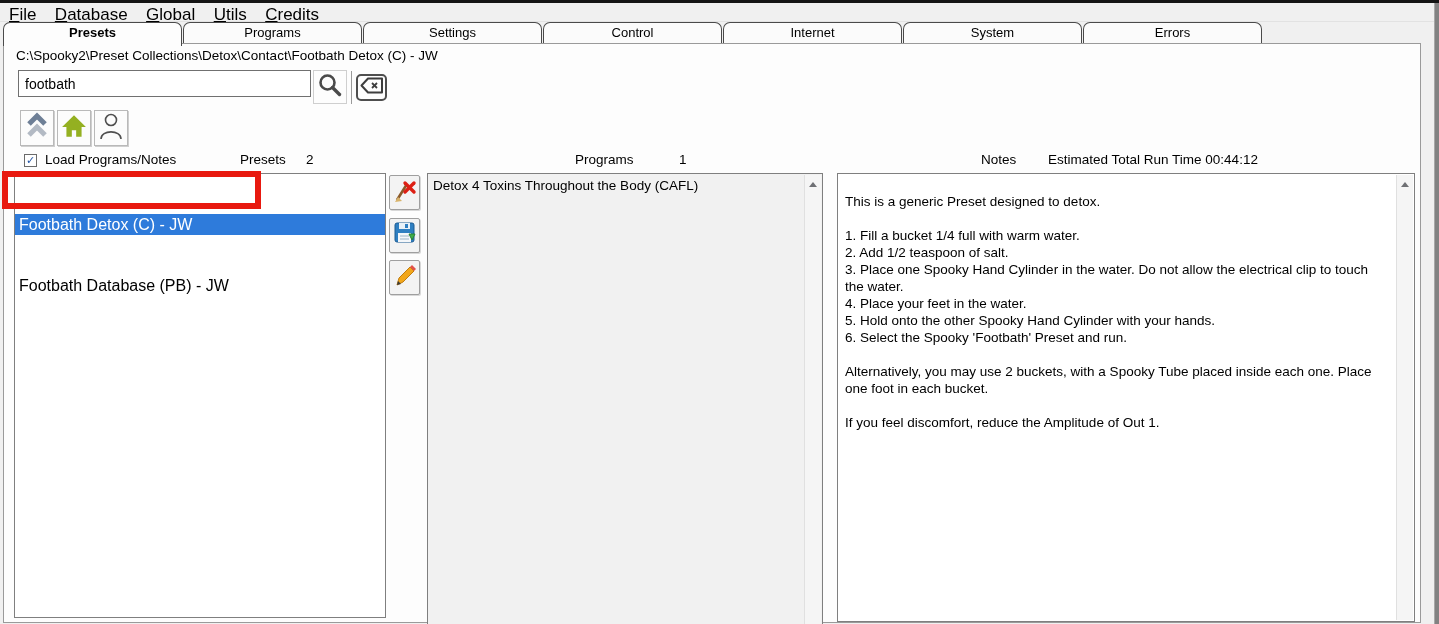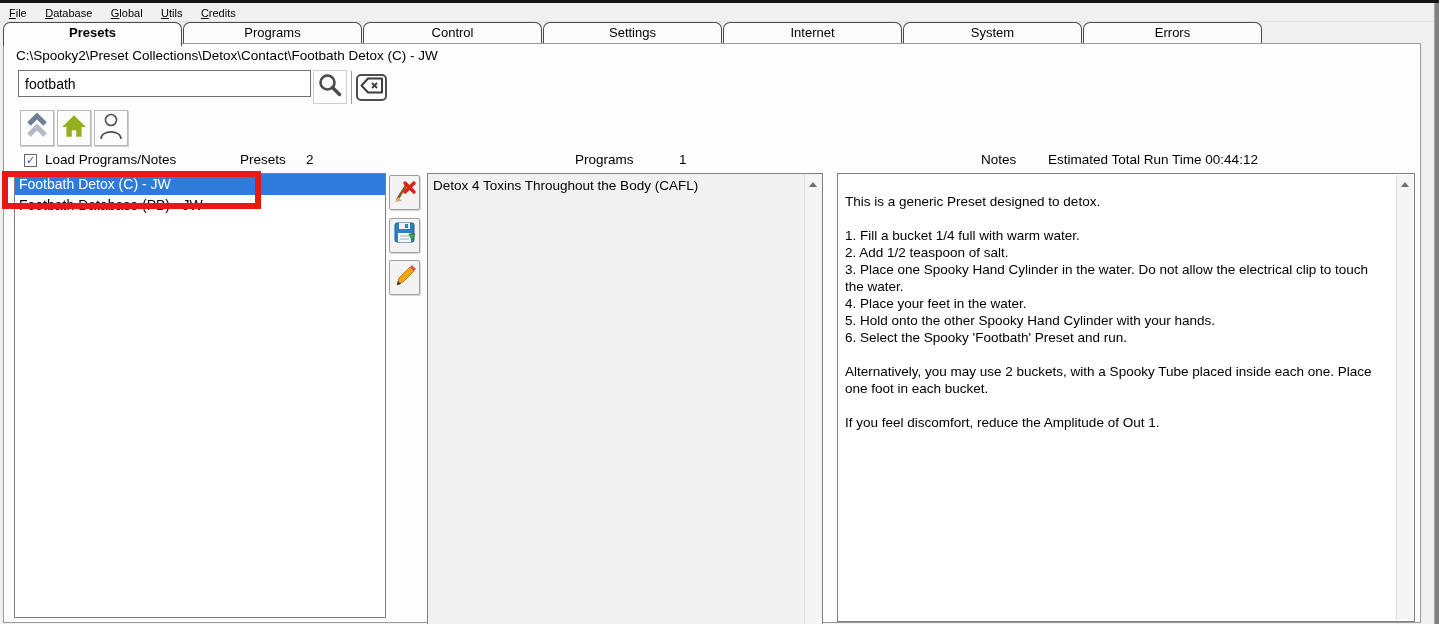--- a/index.html
+++ b/index.html
@@ -10,21 +10,21 @@
     color:#000;
   }
   .abs{position:absolute;box-sizing:border-box;}
 
   
   .top-strip{left:0;top:0;width:1439px;height:3px;background:#141414;}
   .win-right-edge{left:1434px;top:3px;width:5px;height:621px;background:#828282;border-left:1px solid #a8a8a8;}
 
   
   .menubar{left:0;top:3px;width:1434px;height:19px;background:#f0f0f0;border-bottom:1px solid #e2e2e2;padding-left:3px;}
-  .menu-item{display:inline-block;font-size:11px;padding:2px 8px 3px 6px;cursor:default;}
+  .menu-item{display:inline-block;font-size:17px;padding:2px 8px 3px 6px;cursor:default;}
   .menu-item::first-letter{text-decoration:underline;}
 
   
   .tabs{left:3px;top:22px;height:23px;display:flex;}
   .tab{
     width:177px;height:21px;margin-right:1px;flex:none;
     border:1px solid #4a4a4a;border-bottom:none;border-radius:7px 7px 0 0;
     background:#fbfbfb;text-align:center;line-height:20px;font-size:13px;
   }
   .tab.selected{font-weight:bold;height:23px;background:#fdfdfd;z-index:5;position:relative;}
@@ -57,21 +57,21 @@
   .lbl-load{left:45px;top:152px;}
   .lbl-presets{left:240px;top:152px;}
   .lbl-presets-count{left:306px;top:152px;}
   .lbl-programs{left:575px;top:152px;}
   .lbl-programs-count{left:679px;top:152px;}
   .lbl-notes{left:981px;top:152px;text-align:center;}
   .lbl-runtime{left:1048px;top:152px;}
 
   
   .preset-list{left:14px;top:173px;width:372px;height:445px;background:#fff;border:1px solid #7f7f7f;overflow:hidden;}
-  .list-row{height:21px;line-height:21px;font-size:14px;padding-left:4px;white-space:nowrap;}
+  .list-row{height:21px;line-height:21px;font-size:16px;padding-left:4px;white-space:nowrap;margin-top:40px;}
   .list-row.selected{background:#2e7bdb;color:#fff;}
 
   
   .annotation-box{left:2px;top:171px;width:259px;height:38px;border:6px solid #e8190f;z-index:8;background:transparent;}
 
   
   .action-btn{left:389px;width:31px;height:35px;border:1px solid #9f9f9f;background:#f3f3f3;border-radius:2px;
     box-shadow:1px 1px 0 #d8d8d8;display:flex;align-items:center;justify-content:center;}
   .btn-clear-preset{top:175px;}
   .btn-save-preset{top:218px;}
@@ -103,22 +103,22 @@
   <span class="menu-item">File</span>
   <span class="menu-item">Database</span>
   <span class="menu-item">Global</span>
   <span class="menu-item">Utils</span>
   <span class="menu-item">Credits</span>
 </div>
 
 <div class="abs tabs">
   <div class="tab selected">Presets</div>
   <div class="tab">Programs</div>
+  <div class="tab">Settings</div>
   <div class="tab">Control</div>
-  <div class="tab">Settings</div>
   <div class="tab">Internet</div>
   <div class="tab">System</div>
   <div class="tab">Errors</div>
 </div>
 
 <div class="abs panel"></div>
 
 <div class="abs path-label">C:\Spooky2\Preset Collections\Detox\Contact\Footbath Detox (C) - JW</div>
 
 <input class="abs search-input" type="text" value="footbath" style="">

